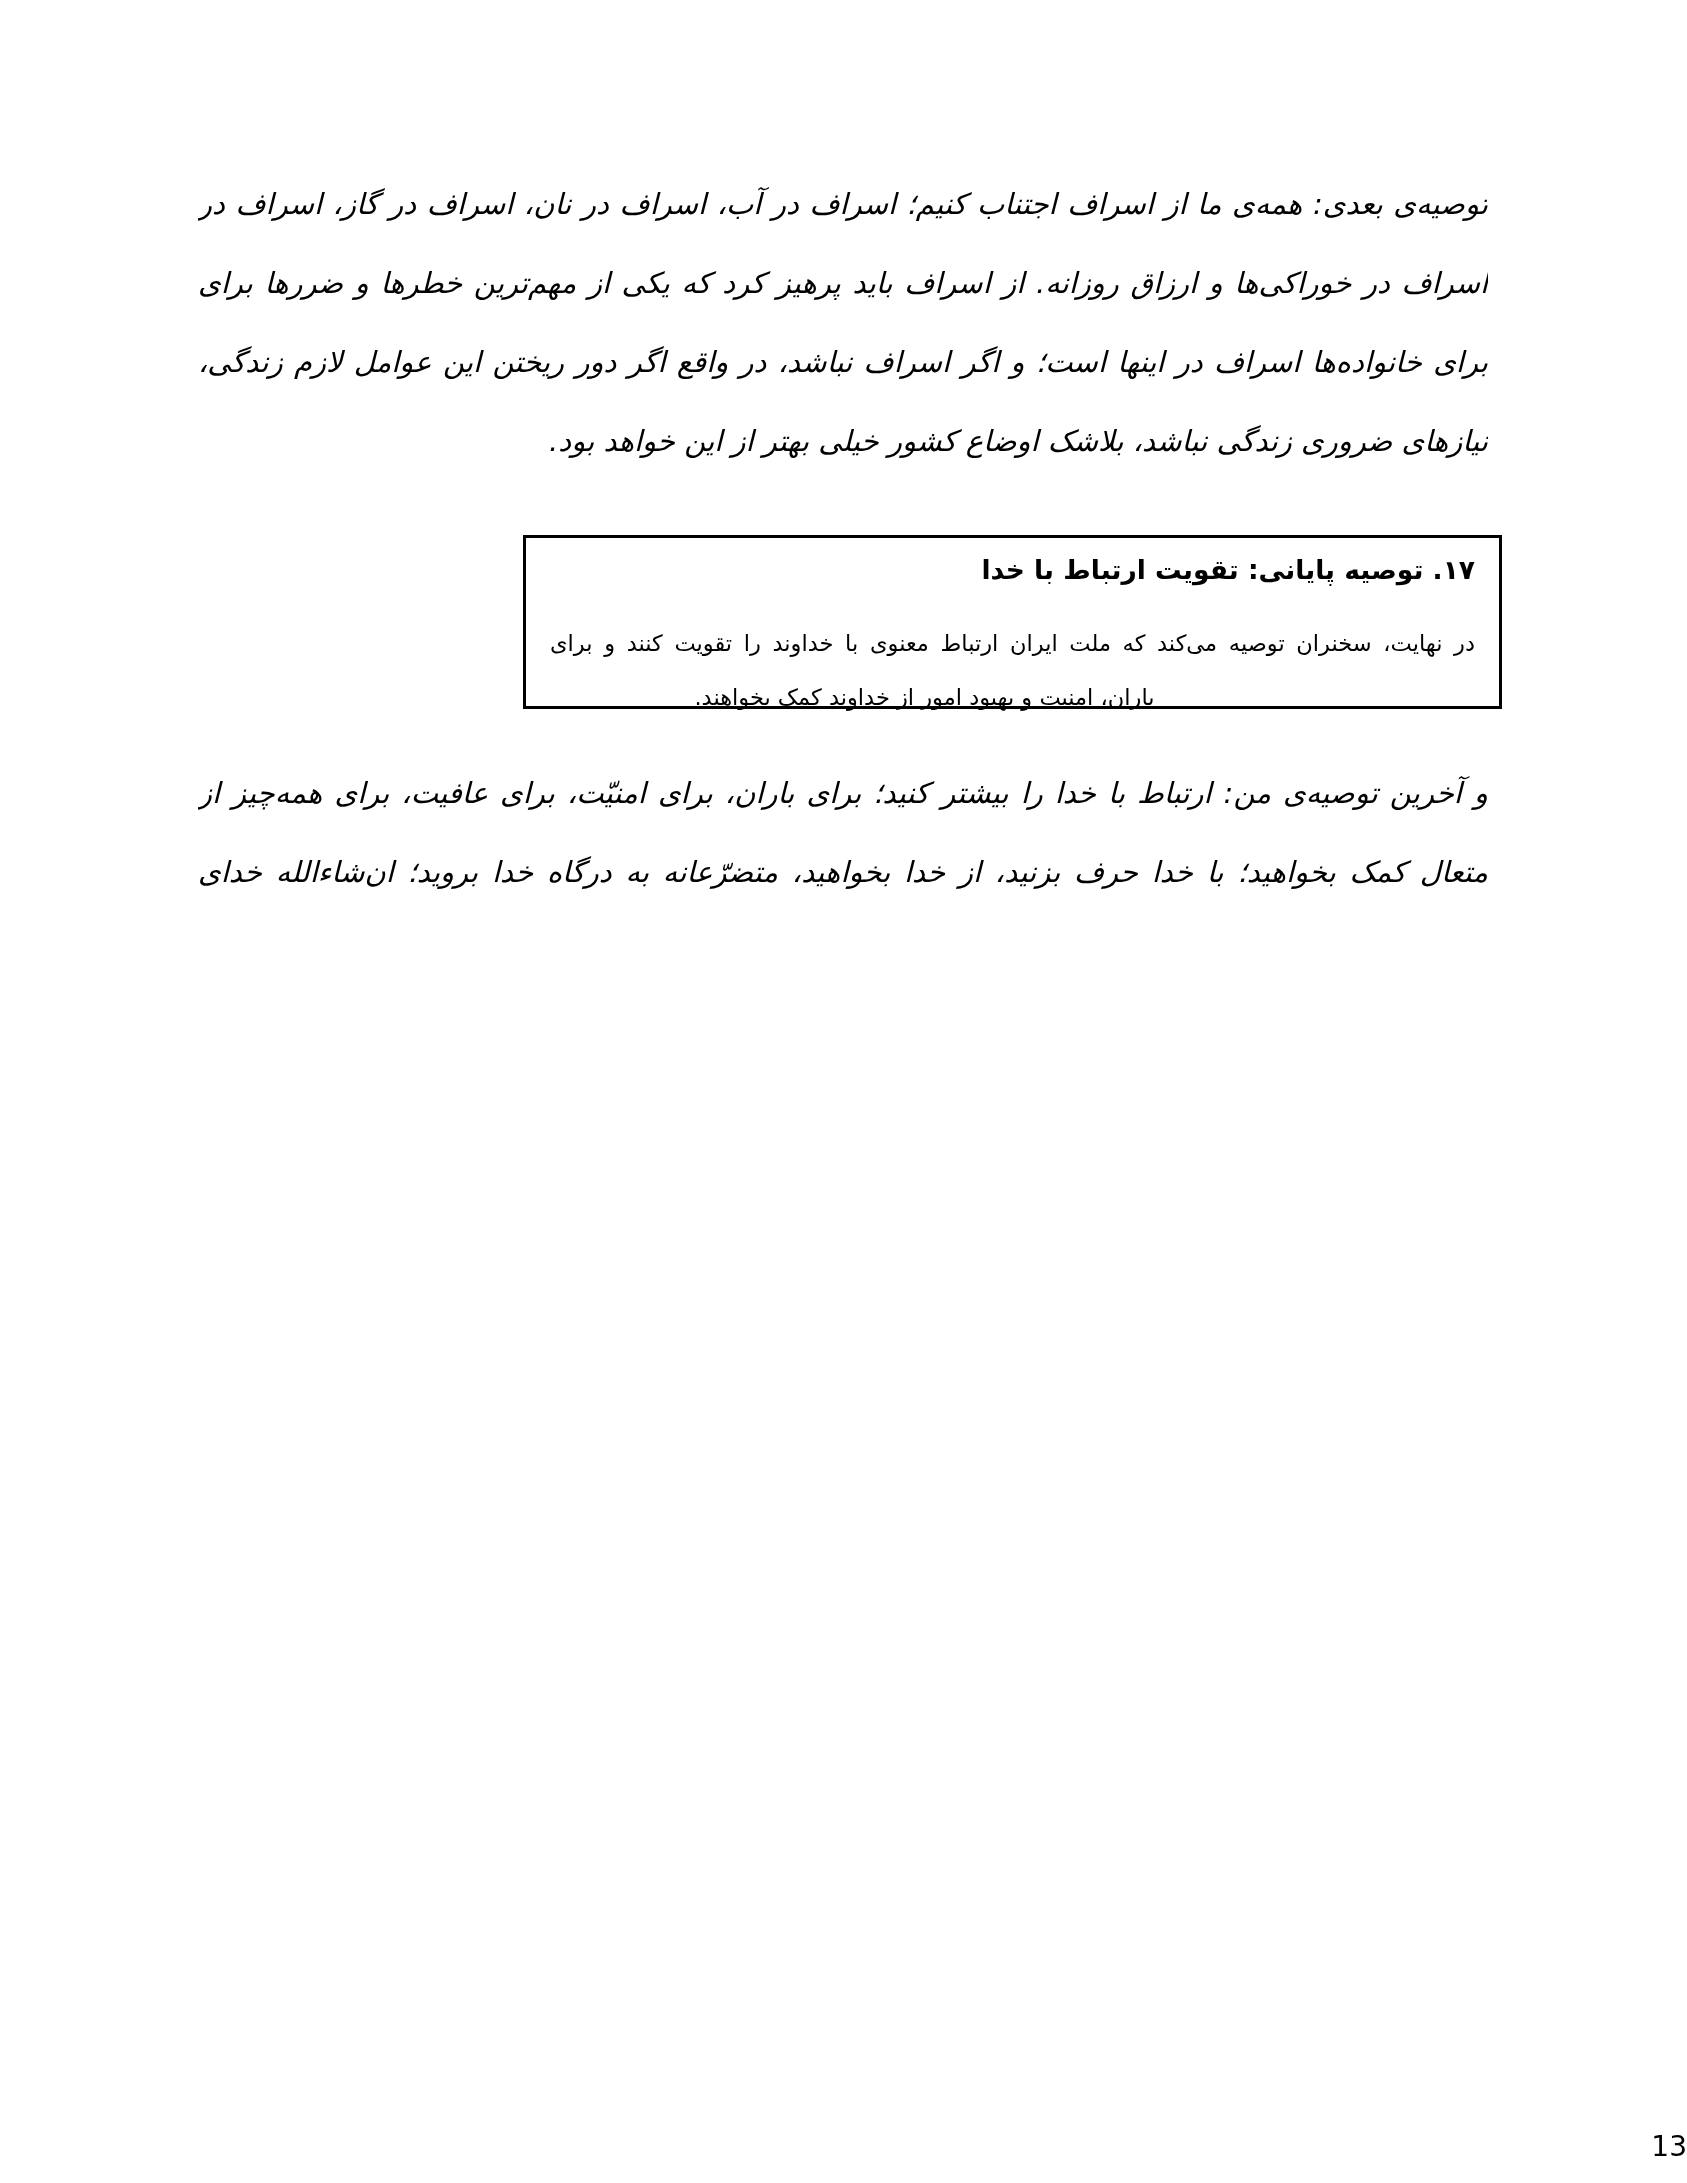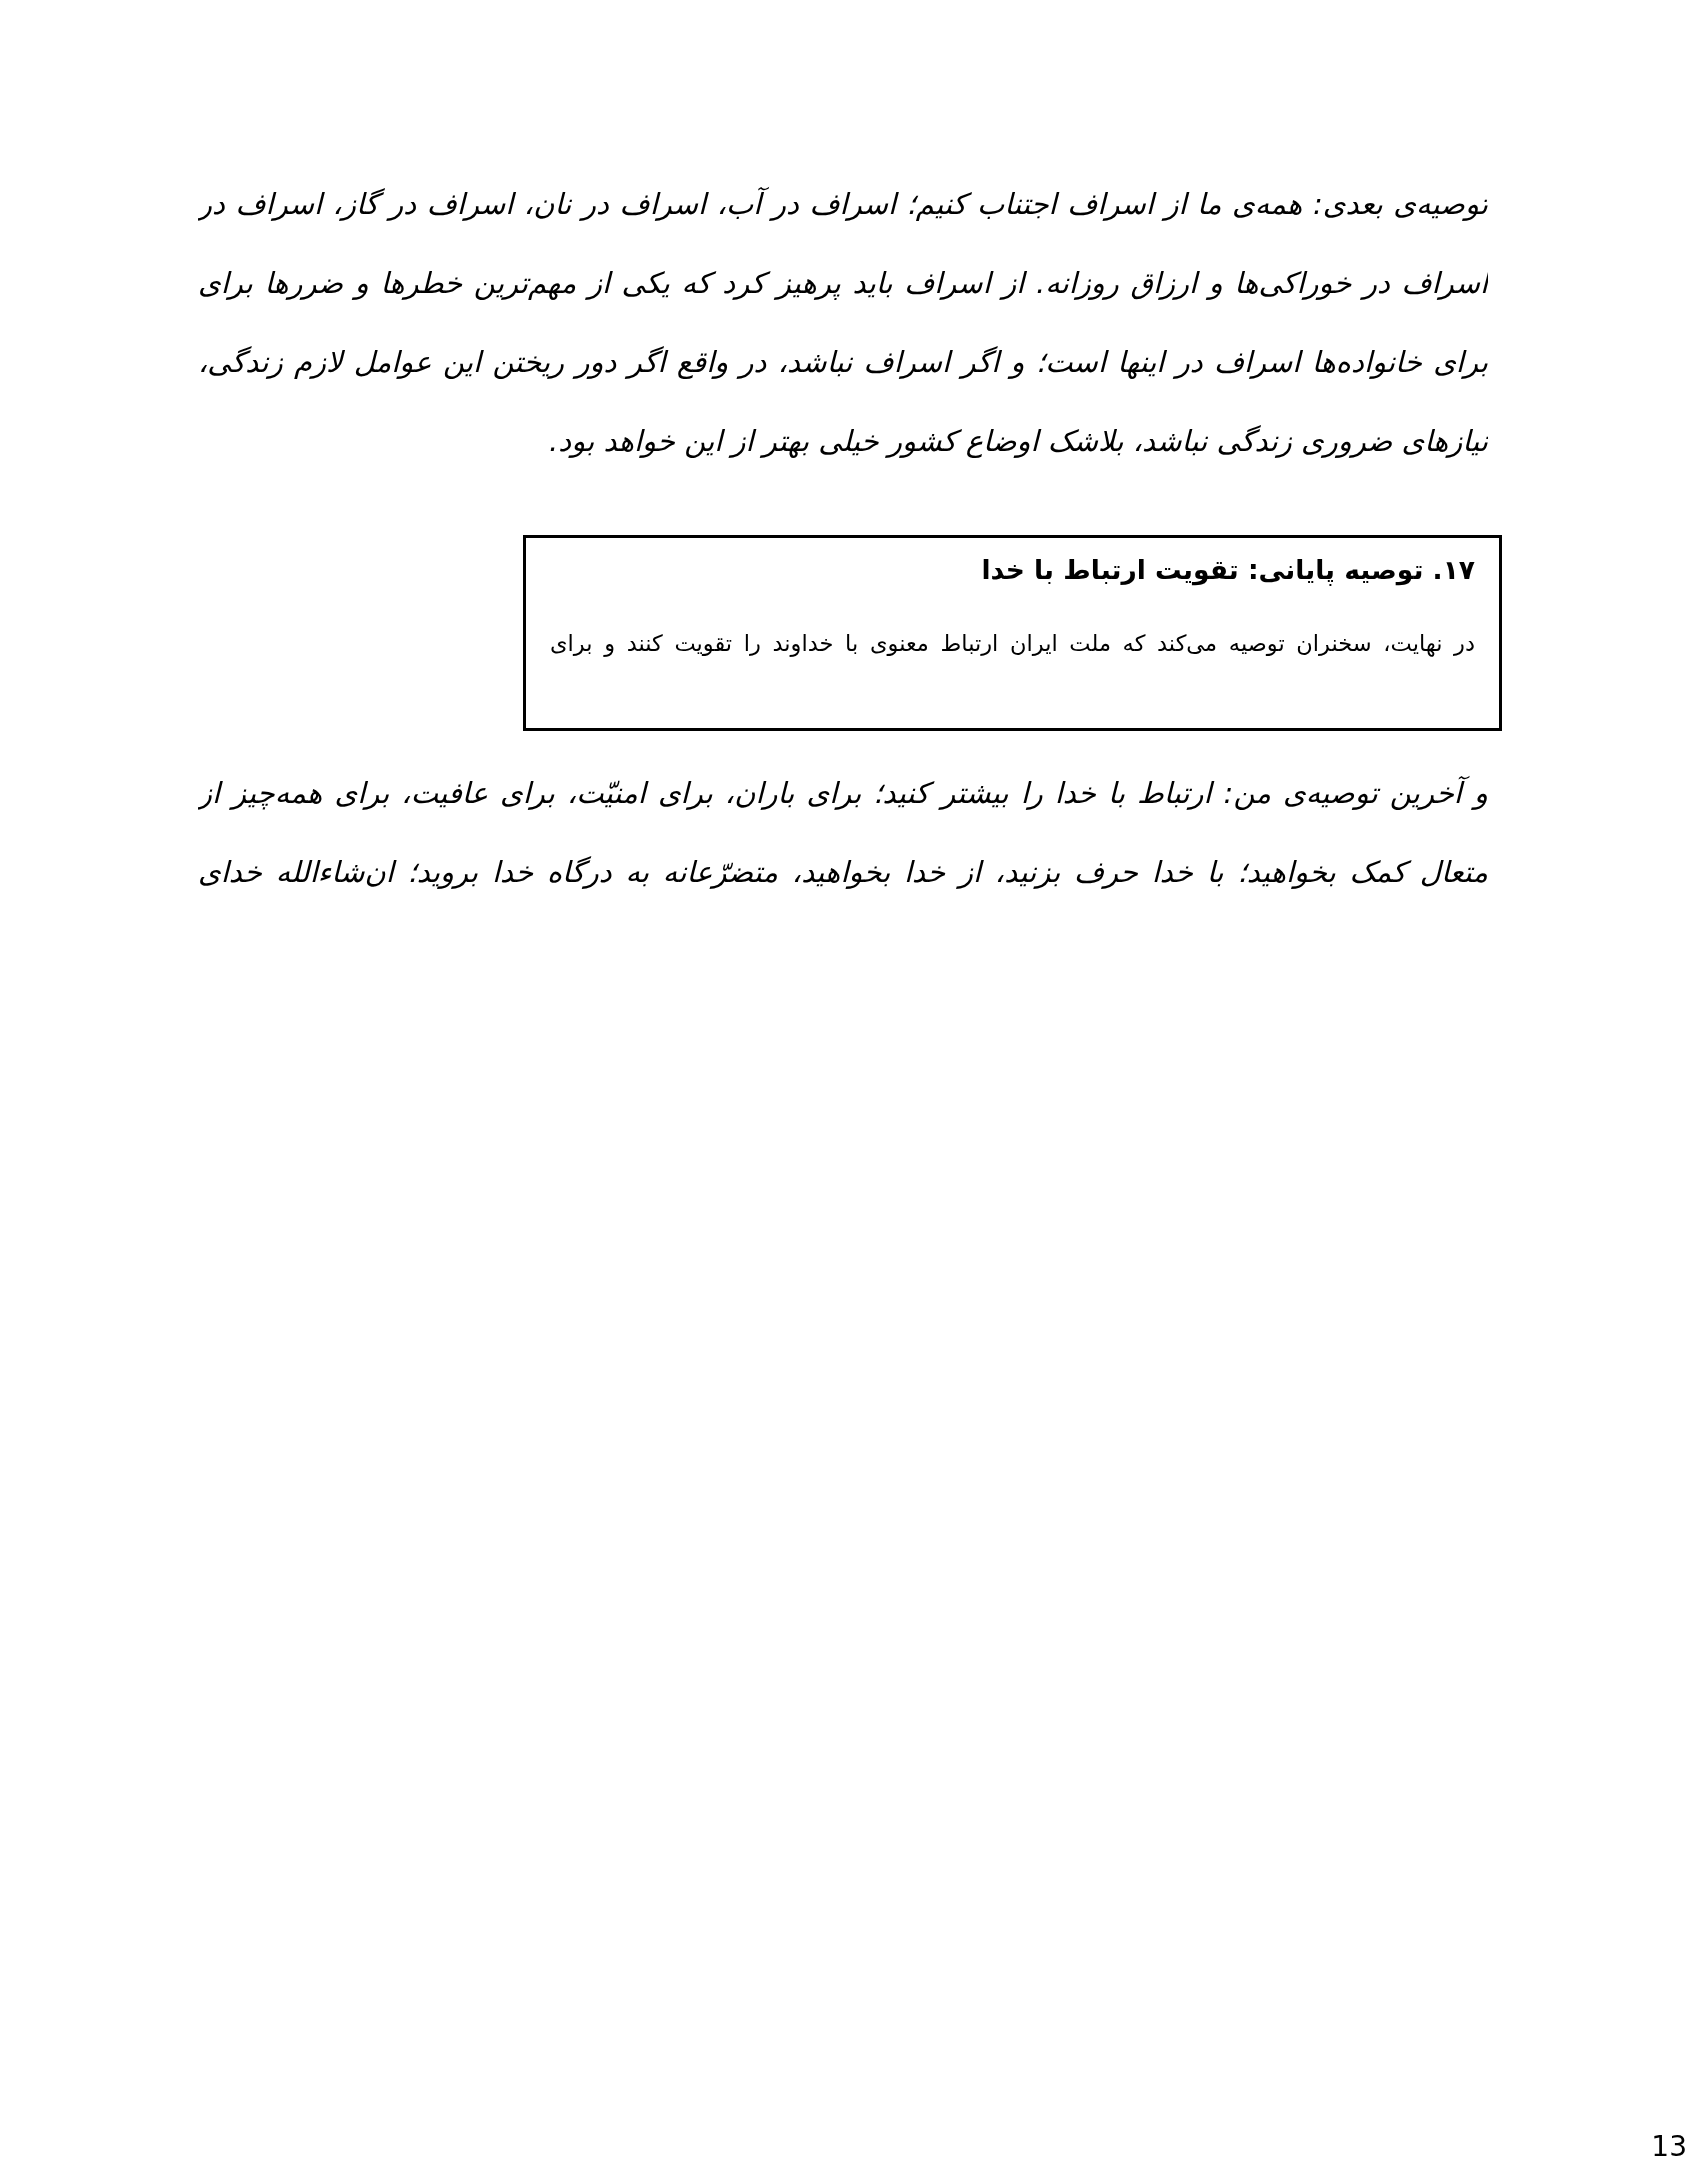--- a/index.html
+++ b/index.html
@@ -39,21 +39,21 @@
   }
   .para-1 { top: 165px; }
   .para-2 { top: 754px; }
 
   
   .summary-box {
     position: absolute;
     left: 523px;
     top: 535px;
     width: 979px;
-    height: 196px;
+    height: 174px;
     box-sizing: border-box;
     border: 3.3px solid #000000;
     direction: rtl;
     background: #ffffff;
   }
   .box-heading {
     margin: 14.6px 24px 0 24px;
     font-size: 26.5px;
     font-weight: bold;
     font-style: normal;
@@ -99,20 +99,21 @@
   <div class="para para-1">
     <div class="line">توصیه‌ی بعدی: همه‌ی ما از اسراف اجتناب کنیم؛ اسراف در آب، اسراف در نان، اسراف در گاز، اسراف در بنزین،</div>
     <div class="line">اسراف در خوراکی‌ها و ارزاق روزانه. از اسراف باید پرهیز کرد که یکی از مهم‌ترین خطرها و ضررها برای کشور و</div>
     <div class="line">برای خانواده‌ها اسراف در اینها است؛ و اگر اسراف نباشد، در واقع اگر دور ریختن این عوامل لازم زندگی، این</div>
     <div class="line last">نیازهای ضروری زندگی نباشد، بلاشک اوضاع کشور خیلی بهتر از این خواهد بود.</div>
   </div>
 
   <div class="summary-box">
     <div class="box-heading">۱۷. توصیه پایانی: تقویت ارتباط با خدا</div>
     <div class="box-body-line first">در نهایت، سخنران توصیه می‌کند که ملت ایران ارتباط معنوی با خداوند را تقویت کنند و برای</div>
+    <div class="box-body-line second">باران، امنیت و بهبود امور از خداوند کمک بخواهند.</div>
   </div>
 
   <div class="para para-2">
     <div class="line">و آخرین توصیه‌ی من: ارتباط با خدا را بیشتر کنید؛ برای باران، برای امنیّت، برای عافیت، برای همه‌چیز از خدای</div>
     <div class="line">متعال کمک بخواهید؛ با خدا حرف بزنید، از خدا بخواهید، متضرّعانه به درگاه خدا بروید؛ ان‌شاءالله خدای متعال</div>
   </div>
 
   <div class="page-number">13</div>
 
 </div>

